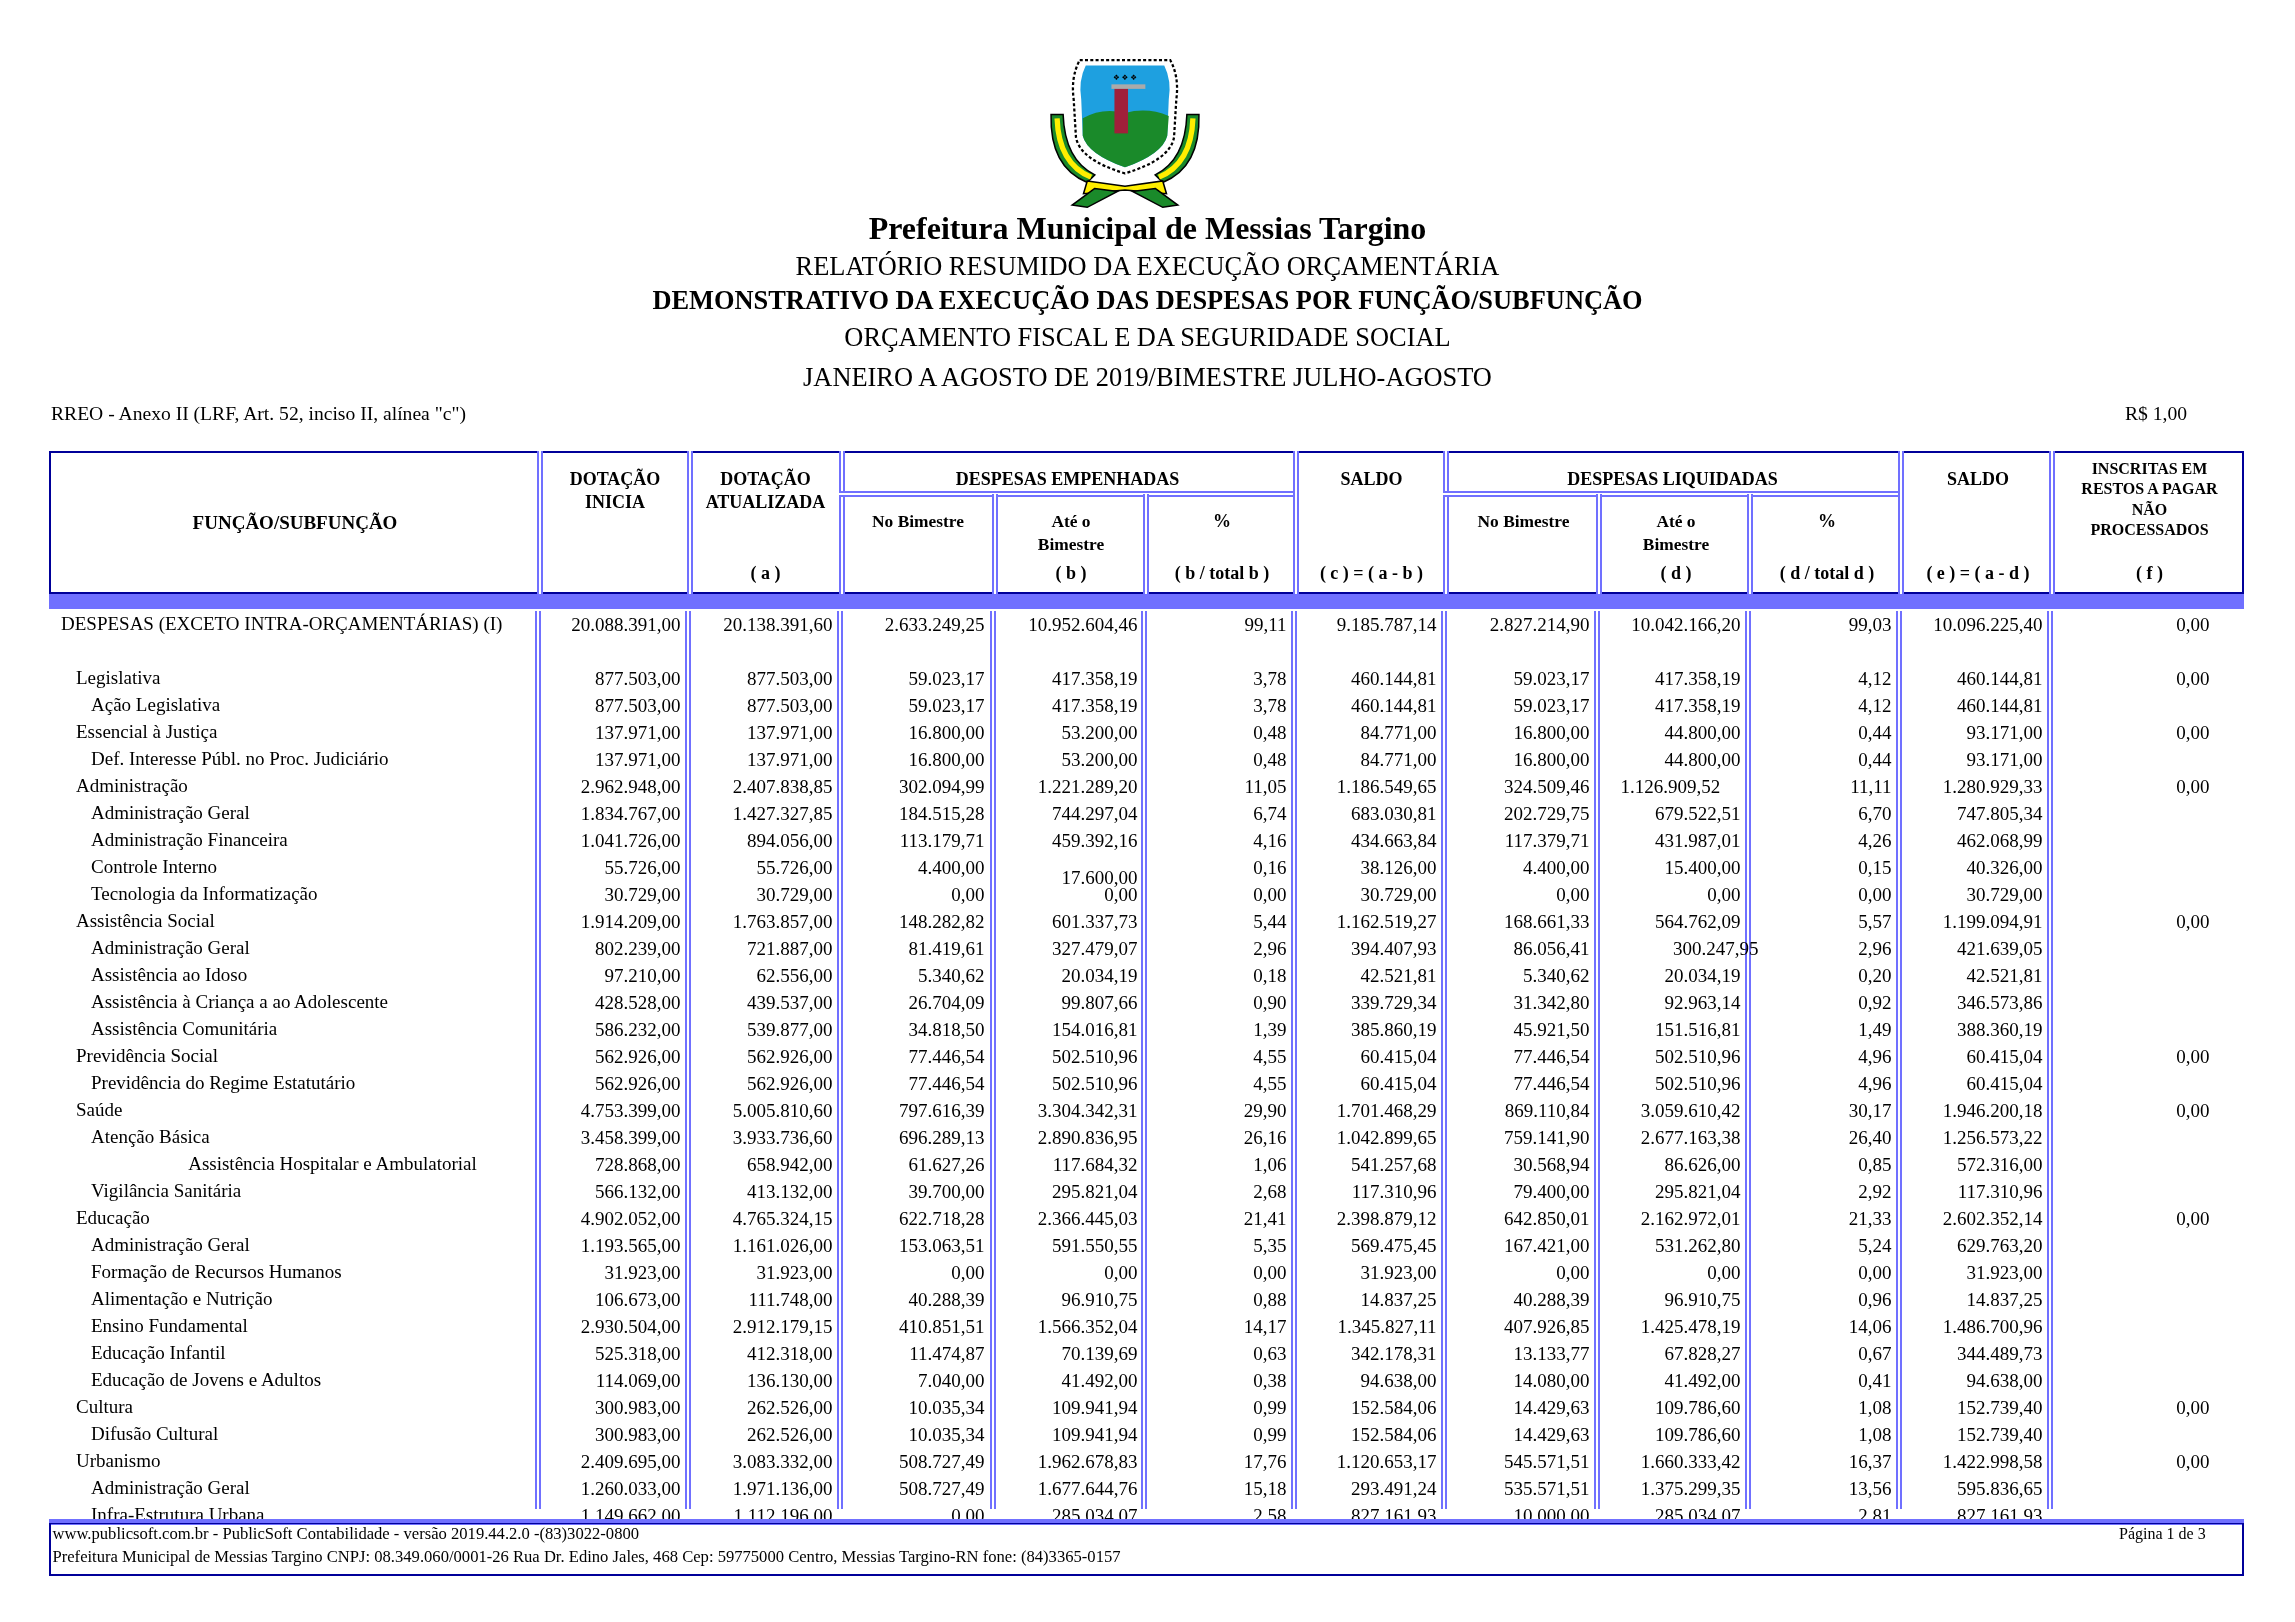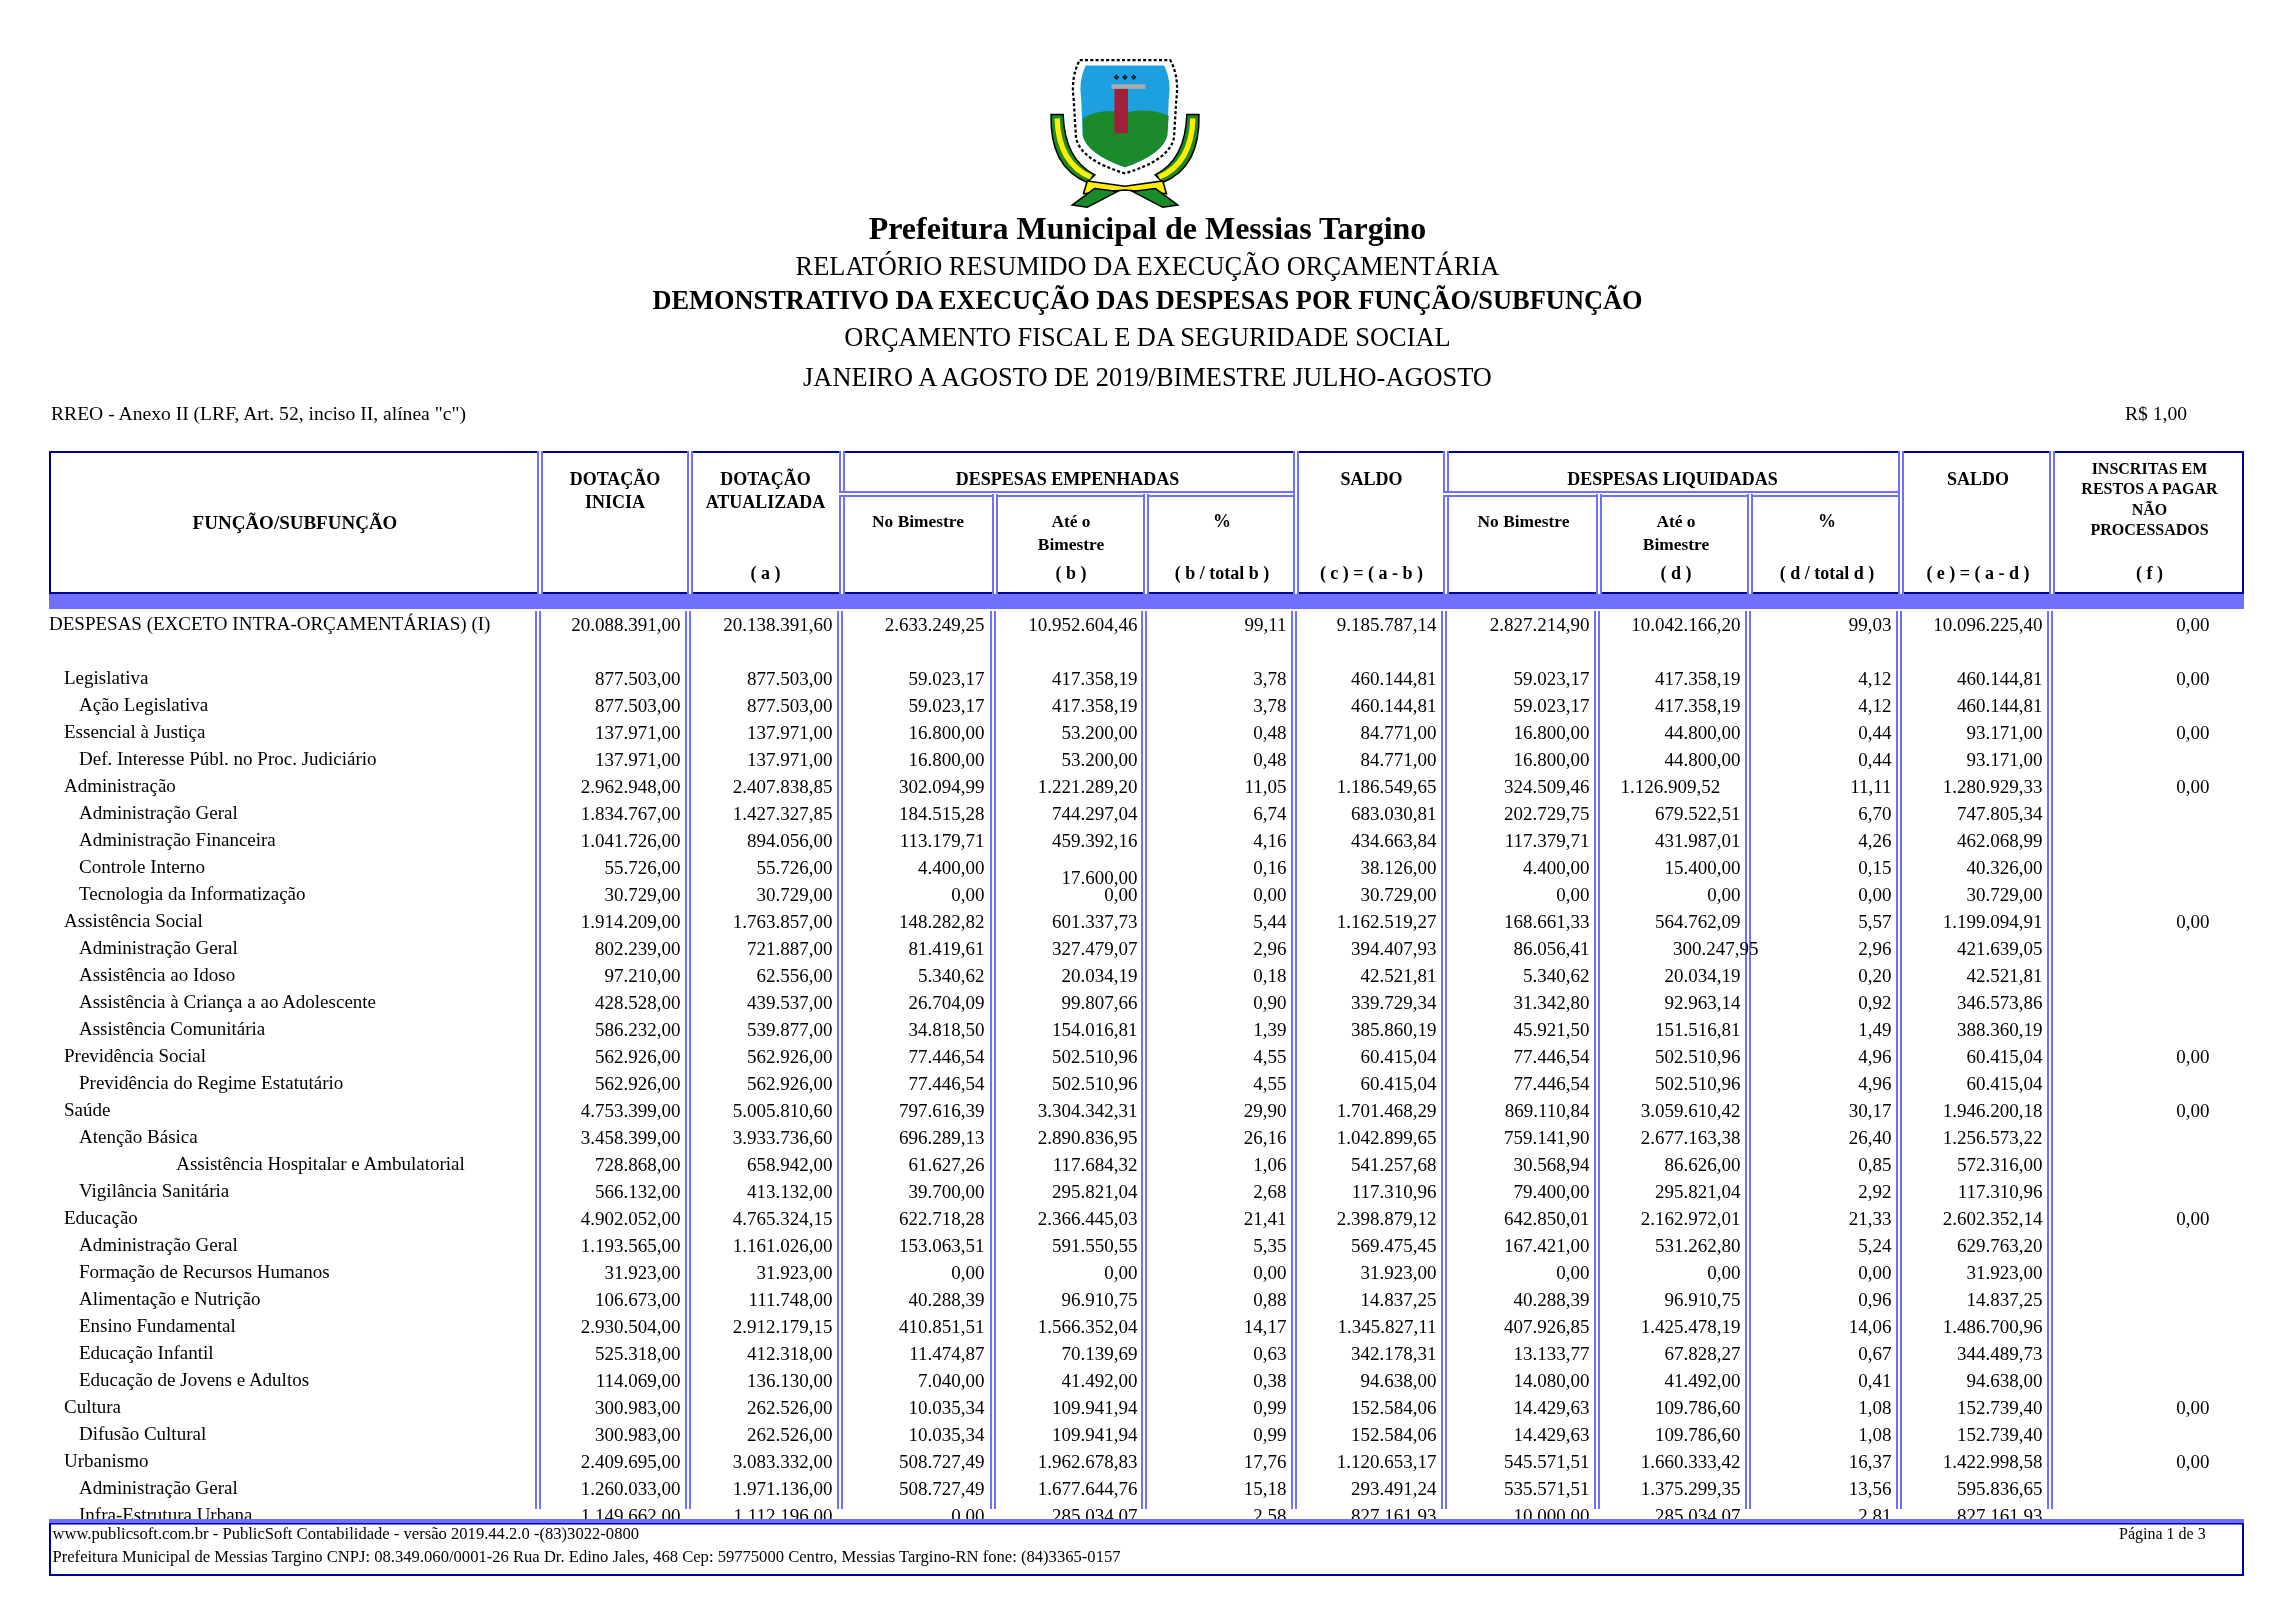--- a/index.html
+++ b/index.html
@@ -20,21 +20,21 @@
            font-size:18px; line-height:22.6px; }
   .vsep { position:absolute; width:6px; box-sizing:border-box;
           border-left:2.3px solid #7070ff; border-right:2.3px solid #7070ff; background:#fff; }
   .hsep { position:absolute; height:6px; box-sizing:border-box;
           border-top:2.3px solid #7070ff; border-bottom:2.3px solid #7070ff; background:#fff; }
   .bluebar { position:absolute; left:0; top:143px; width:2195px; height:15px; background:#7070ff; }
   .rows { position:absolute; left:0; top:160px; width:2195px; }
   .row { position:relative; height:27px; font-size:19px; line-height:27px; white-space:nowrap; }
   .row.tall { height:54px; }
   .cell { position:absolute; top:0; text-align:right; box-sizing:border-box; padding-right:4.5px; }
-  .label { position:absolute; left:0; top:0; text-align:left; white-space:normal; line-height:26px; }
+  .label { position:absolute; left:12px; top:0; text-align:left; white-space:normal; line-height:26px; }
   .lvl0 { padding-left:0; width:487px; }
   .lvl1 { padding-left:15px; }
   .lvl2 { padding-left:30px; }
   .dsep { position:absolute; top:160px; width:6px; box-sizing:border-box;
           border-left:2.3px solid #7070ff; border-right:2.3px solid #7070ff; }
 
   
   .footbar { position:absolute; left:49px; top:1519px; width:2195px; height:6px; background:#7070ff; }
   .footbox { position:absolute; left:49px; top:1523px; width:2195px; height:53px; box-sizing:border-box;
              border:2.3px solid #000099; border-top-width:1.5px; font-size:16.6px; line-height:19.6px; }

